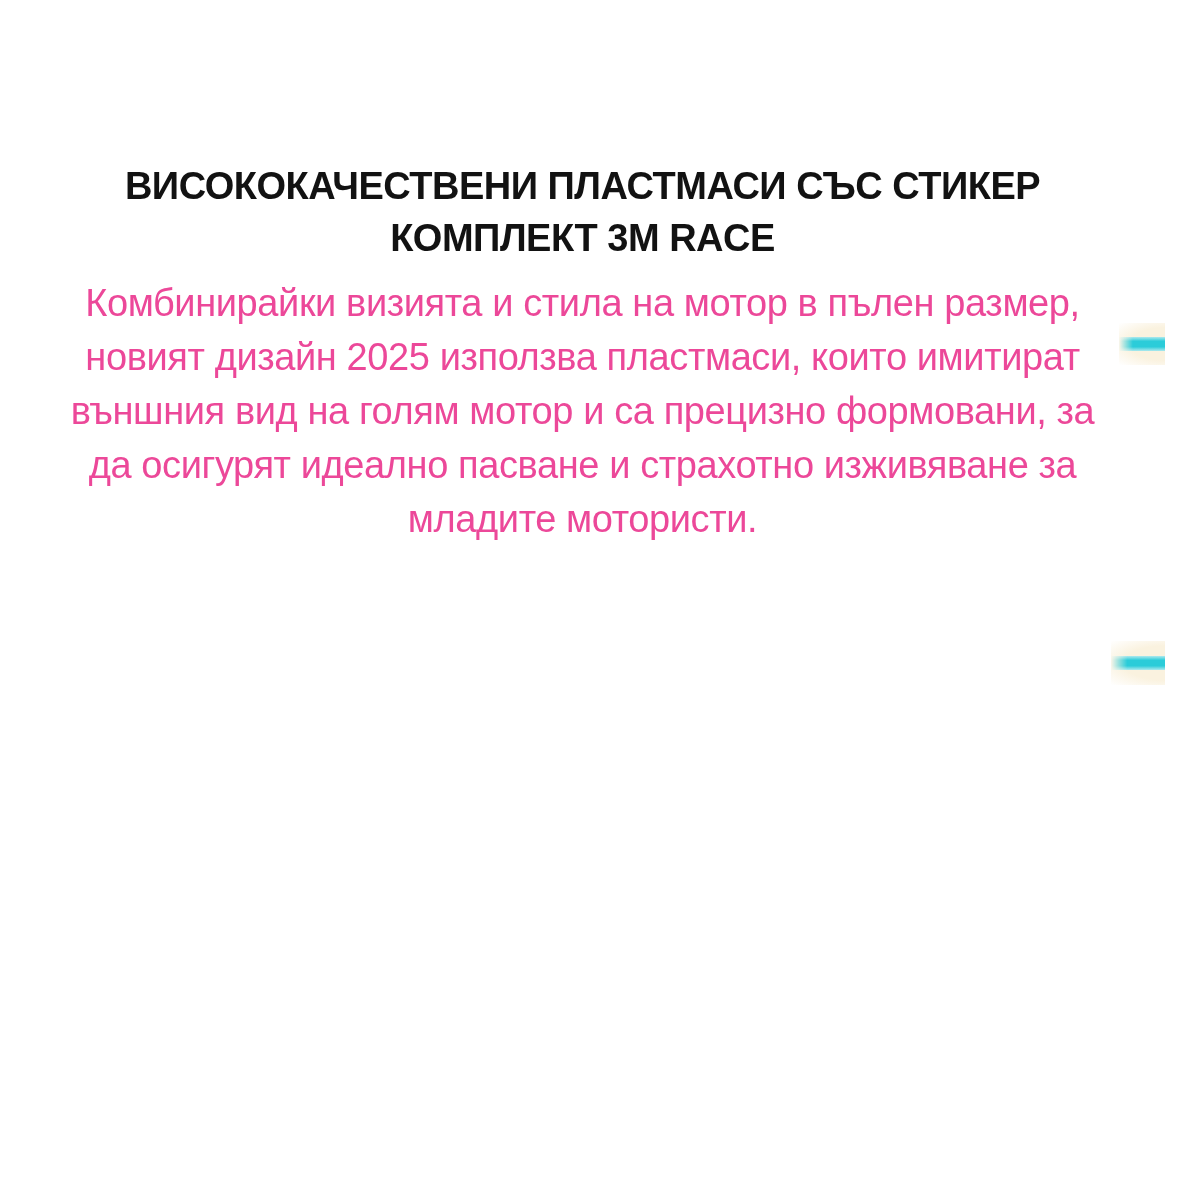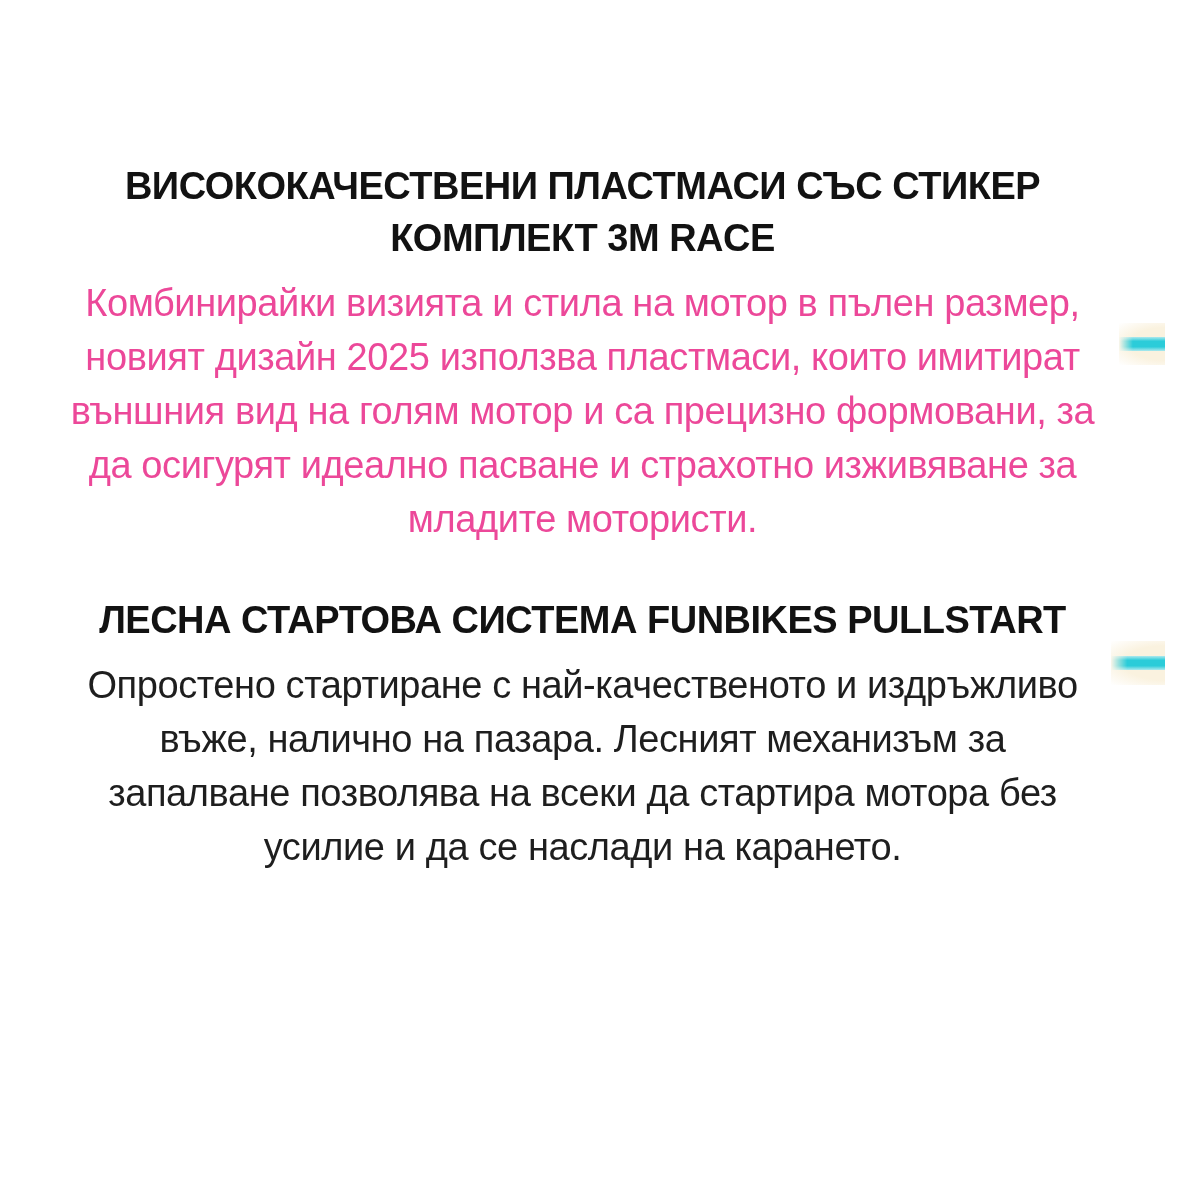--- a/index.html
+++ b/index.html
@@ -86,27 +86,20 @@
     <div class="section">
       <h2 class="section-heading" style="color: rgb(18, 18, 18);">ВИСОКОКАЧЕСТВЕНИ ПЛАСТМАСИ СЪС СТИКЕР
 КОМПЛЕКТ 3M RACE</h2>
       <p class="section-body" style="color: #ec4899;">Комбинирайки визията и стила на мотор в пълен размер,
 новият дизайн 2025 използва пластмаси, които имитират
 външния вид на голям мотор и са прецизно формовани, за
 да осигурят идеално пасване и страхотно изживяване за
 младите мотористи.</p>
     </div>
 
-    <div class="section">
-      <h2 class="section-heading" style="color: rgb(18, 18, 18);">ЛЕСНА СТАРТОВА СИСТЕМА FUNBIKES PULLSTART</h2>
-      <p class="section-body" style="color: rgb(30, 30, 30);">Опростено стартиране с най-качественото и издръжливо
-въже, налично на пазара. Лесният механизъм за
-запалване позволява на всеки да стартира мотора без
-усилие и да се наслади на карането.</p>
-    </div>
 
   </div>
 
   <div class="accent accent-1">
     <div class="accent-glow"></div>
     <div class="accent-bar"></div>
   </div>
   <div class="accent accent-2">
     <div class="accent-glow"></div>
     <div class="accent-bar"></div>

